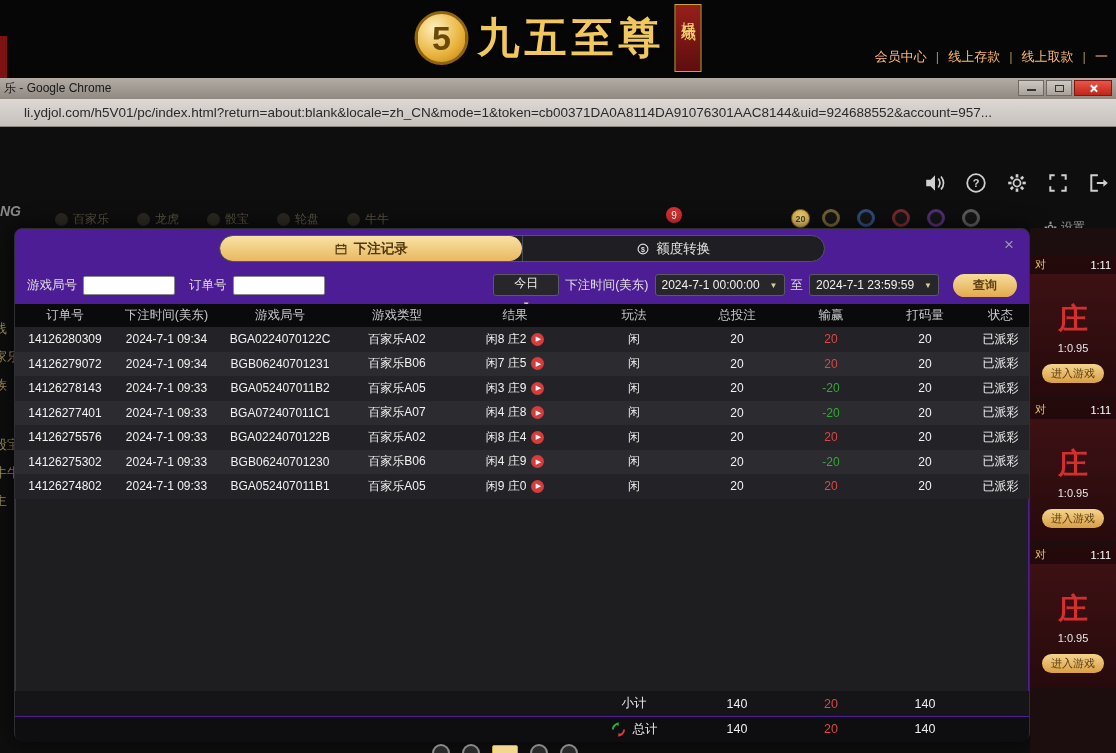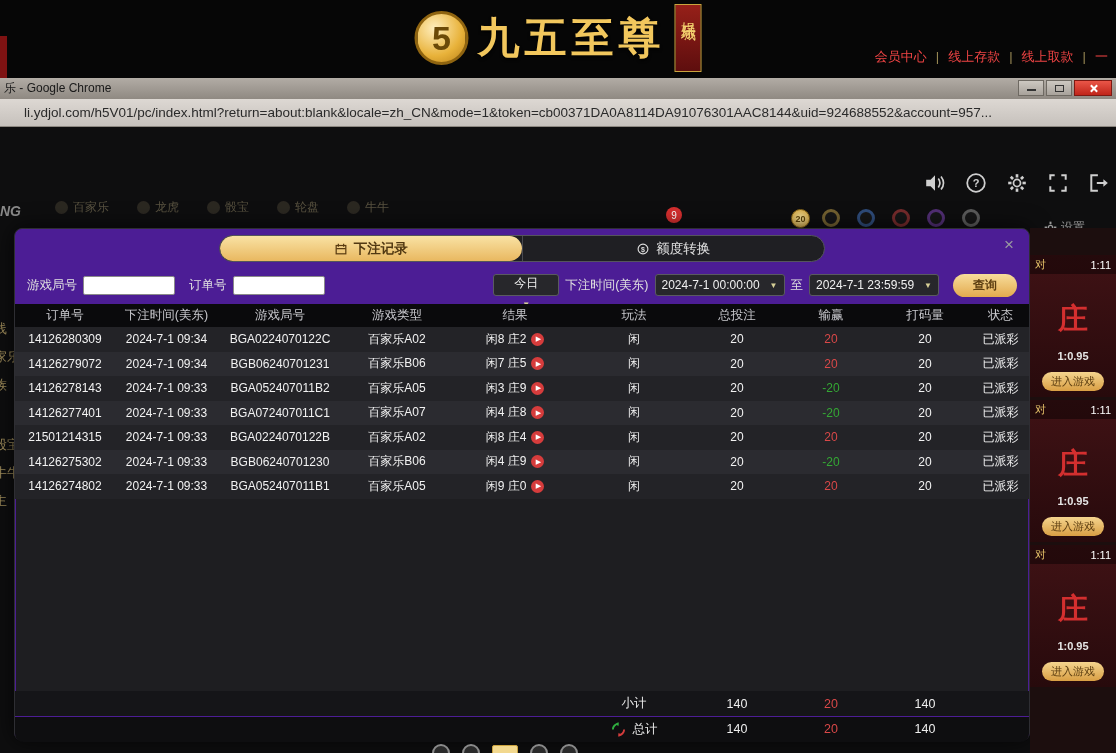--- a/index.html
+++ b/index.html
@@ -6,21 +6,21 @@
   body { background:#000; font-family:"Liberation Sans","DejaVu Sans",sans-serif; }
   .screen { position:relative; width:1116px; height:753px; overflow:hidden; background:#000; }
 
   
   .site-header { position:absolute; left:0; top:0; width:1116px; height:78px; background:#060606; }
   .red-sliver { position:absolute; left:0; top:36px; width:7px; height:42px; background:#7e1212; }
   .logo-wrap { position:absolute; left:50%; top:4px; transform:translateX(-50%); display:flex; align-items:center; gap:9px; }
   .coin { width:54px; height:54px; border-radius:50%; background:radial-gradient(circle at 35% 30%, #ffeebc, #e8b23a 60%, #b97f16); border:3px solid #8f6410; color:#6b4a08; font-size:34px; font-weight:bold; display:flex; align-items:center; justify-content:center; }
   .logo-title { font-family:"Liberation Serif","DejaVu Serif",serif; font-size:42px; font-weight:bold; color:#f2c75d; letter-spacing:5px; text-shadow:0 2px 3px rgba(0,0,0,.8); }
   .logo-sub { writing-mode:vertical-rl; text-orientation:upright; background:linear-gradient(#962019,#5e0e0e); border:1px solid #c9a43e; color:#f3cf6e; font-size:15px; padding:5px 3px; letter-spacing:2px; height:68px; display:flex; align-items:center; }
-  .top-links { position:absolute; right:8px; top:48px; display:flex; font-size:13px; color:#ef4444; white-space:nowrap; }
+  .top-links { position:absolute; right:8px; top:48px; display:flex; font-size:13px; color:#fdba74; white-space:nowrap; }
   .top-link + .top-link::before { content:"|"; margin:0 9px; color:#9a8a55; }
 
   
   .chrome-titlebar { position:absolute; left:0; top:78px; width:1116px; height:21px; background:linear-gradient(#b2aca5,#8f8982); display:flex; align-items:center; }
   .win-title { font-size:12px; color:#191919; margin-left:4px; }
   .win-controls { position:absolute; right:4px; top:2px; display:flex; gap:2px; }
   .win-btn { width:26px; height:16px; border:1px solid #6e6962; background:linear-gradient(#cdc8c1,#a8a29b); position:relative; cursor:pointer; }
   .win-btn.close { width:38px; background:linear-gradient(#ea5648,#c0251a); border-color:#7e1812; }
   .min-bar { position:absolute; left:8px; bottom:4px; width:9px; height:2px; background:#333; }
   .max-box { position:absolute; left:8px; top:4px; width:9px; height:7px; border:1px solid #333; }
@@ -32,21 +32,21 @@
   .chrome-urlbar { position:absolute; left:0; top:99px; width:1116px; height:28px; background:linear-gradient(#ddd8d3,#c6c1bc); border-bottom:1px solid #8c8780; display:flex; align-items:center; }
   .url-text { font-size:13.5px; color:#2a2a2a; margin-left:24px; white-space:nowrap; overflow:hidden; }
 
   
   .game-area { position:absolute; left:0; top:127px; width:1116px; height:626px; background:#0e0e0f; }
   .ng-fragment { position:absolute; left:0; top:48px; color:#8a8a8a; font-weight:bold; font-style:italic; font-size:14px;margin-top:28px; }
 
   .topbar-icons { position:absolute; right:6px; top:45px; display:flex; gap:19px; align-items:center; }
   .topbar-icons svg { display:block; cursor:pointer; }
 
-  .dim-cats { position:absolute; left:55px; top:72px; display:flex; gap:28px; opacity:.38; }
+  .dim-cats { position:absolute; left:55px; top:84px; display:flex; gap:28px; opacity:.38; }
   .dim-cat { color:#cdbd8d; font-size:12px; display:flex; align-items:center; gap:5px; }
   .dim-cat::before { content:""; width:13px; height:13px; border-radius:50%; background:#5c5240; flex:none; }
   .badge-9 { position:absolute; left:666px; top:80px; width:16px; height:16px; border-radius:50%; background:#d62f2f; color:#fff; font-size:10px; display:flex; align-items:center; justify-content:center; }
   .coin-20 { position:absolute; left:791px; top:82px; width:19px; height:19px; border-radius:50%; background:radial-gradient(#f8e7a2,#cf9c30); border:1px solid #8f6d1c; color:#5f4408; font-size:9px; font-weight:bold; display:flex; align-items:center; justify-content:center; }
   .chips { position:absolute; left:822px; top:82px; display:flex; gap:17px; opacity:.55; }
   .chip { width:18px; height:18px; border-radius:50%; background:#1e1e1e; }
   .chip:nth-of-type(1){ border:3px solid #c9a84e; } .chip:nth-of-type(2){ border:3px solid #4a7fd4; }
   .chip:nth-of-type(3){ border:3px solid #cc4444; } .chip:nth-of-type(4){ border:3px solid #8a4ac9; }
   .chip:nth-of-type(5){ border:3px solid #9a9a9a; }
   .settings-mini { position:absolute; left:1044px; top:92px; display:flex; align-items:center; gap:4px; color:#9a9a9a; font-size:12px; cursor:pointer; }
@@ -93,21 +93,21 @@
   .pg-circle { width:18px; height:18px; border-radius:50%; border:2px solid #8a8a8a; background:#2a2a2a; cursor:pointer; }
   .pg-box { width:26px; height:16px; background:#f2d88e; border:1px solid #caa23e; border-radius:2px; margin-top:1px; }
 
   
   .right-panel { position:absolute; left:1030px; top:101px; width:86px; height:525px; background:#1c0e0e; }
   .game-card { width:86px; height:142px; margin-bottom:3px; background:linear-gradient(#401215,#270a0c); display:flex; flex-direction:column; align-items:center; cursor:pointer; }
   .game-card:first-of-type { margin-top:27px; }
   .card-head { width:100%; height:19px; background:rgba(0,0,0,.42); display:flex; justify-content:space-between; align-items:center; padding:0 5px; }
   .pair { color:#e8c46a; font-size:11px; } .timer { color:#fff; font-size:11px; }
   .banker { margin-top:30px; color:#d32f2f; font-size:30px; font-weight:bold; line-height:1; }
-  .odds { margin-top:16px; color:#e6e6e6; font-size:11px;font-weight:bold; }
+  .odds { margin-top:8px; color:#e6e6e6; font-size:11px; }
   .enter-btn { margin-top:10px; width:62px; height:19px; border:none; border-radius:10px; background:linear-gradient(#f4d48e,#d99f44); color:#5c3e11; font-size:11px; cursor:pointer; }
 </style>
 </head>
 <body>
 
 <div class="screen">
 
   <header class="site-header">
     <div class="red-sliver"></div>
     <div class="logo-wrap">
@@ -348,21 +348,21 @@
               <span class="play-btn">▶</span>
             </span>
             <span>闲</span>
             <span>20</span>
             <span class="green">-20</span>
             <span>20</span>
             <span>已派彩</span>
           </div>
 
           <div class="row">
-            <span>21501214315</span>
+            <span>14126275576</span>
             <span>2024-7-1 09:33</span>
             <span>BGA0224070122B</span>
             <span>百家乐A02</span>
             <span class="result-cell">
               <span>闲8 庄4</span>
               <span class="play-btn">▶</span>
             </span>
             <span>闲</span>
             <span>20</span>
             <span class="red">20</span>

